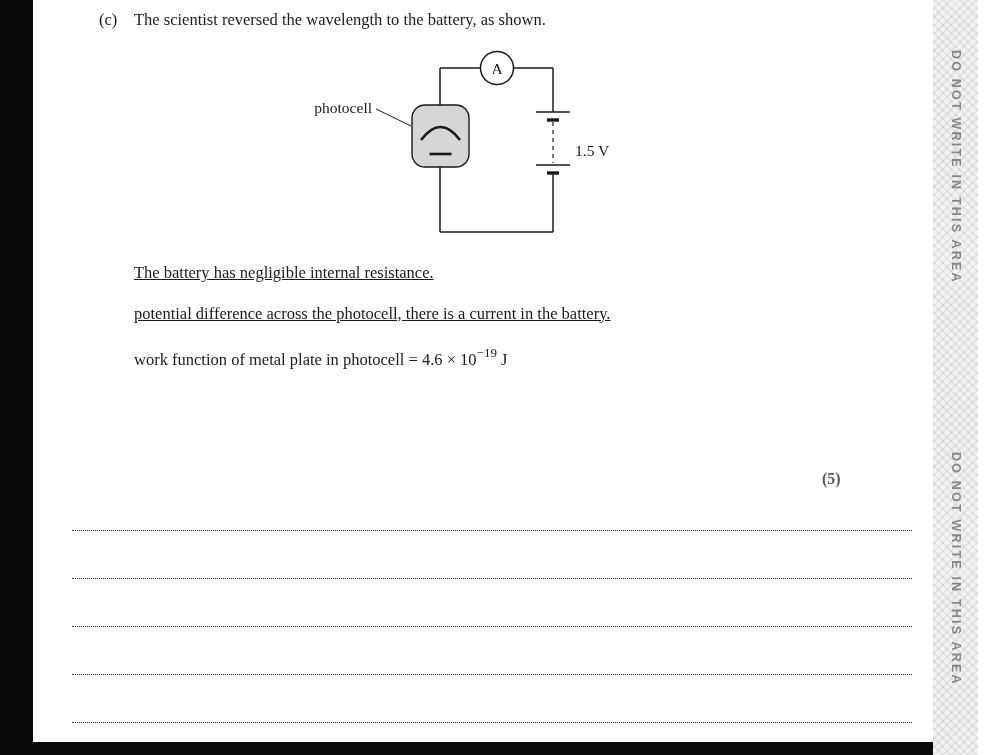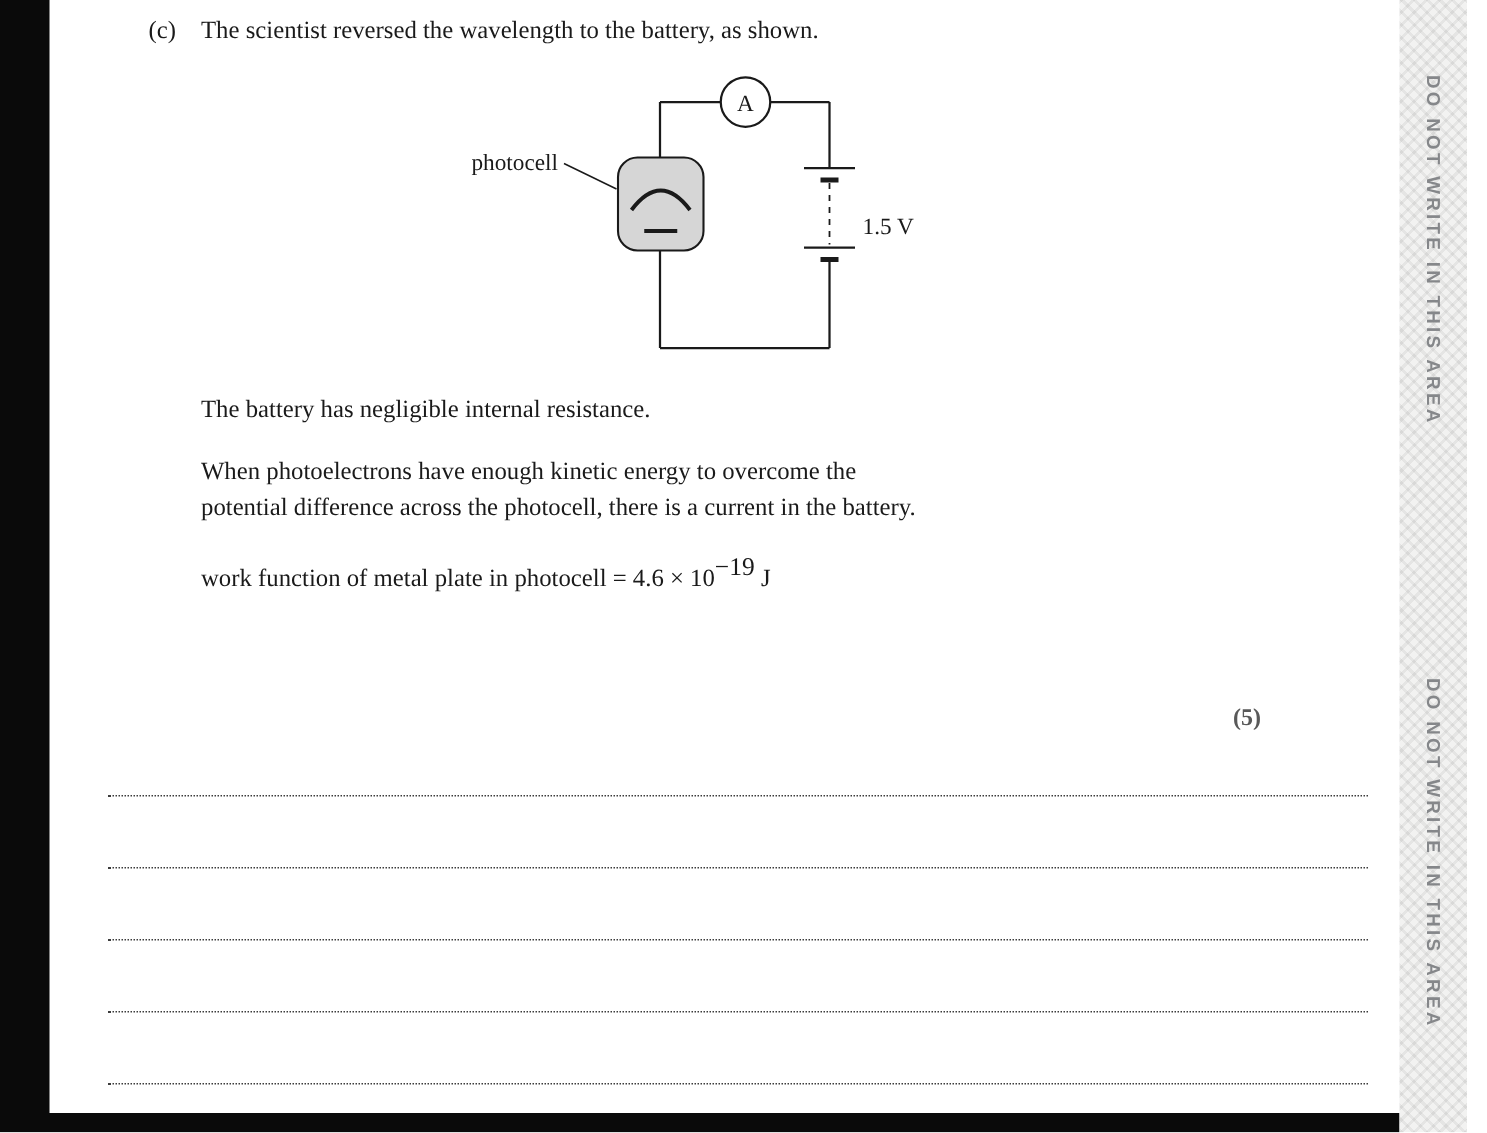--- a/index.html
+++ b/index.html
@@ -69,23 +69,23 @@
   }
 
   .body-copy {
     position: absolute;
     left: 134px; top: 261px;
     width: 600px;
     font-size: 16.5px;
     line-height: 24.5px;
   }
   .body-copy p { margin-bottom: 16px; }
-  .pline { display: block; }
+  .pline { display: block; text-decoration: underline; }
   .given sup {
-    font-size: 17px;
+    font-size: 13px;
     position: relative;
     top: -1px;
   }
   .marks {
     position: absolute;
     left: 822px; top: 470px;
     font-size: 16px;
     font-weight: bold;
     color: #595959;
   }
@@ -147,21 +147,20 @@
       <circle cx="497" cy="68" r="16.5" fill="#ffffff" stroke="#1a1a1a" stroke-width="1.5"></circle>
       <text x="497" y="74" font-size="15.5" text-anchor="middle">A</text>
     </g>
   </svg>
 
   <div class="body-copy">
     <p>
       <span class="pline">The battery has negligible internal resistance.</span>
     </p>
     <p>
-      <span class="pline">When photoelectrons have enough kinetic energy to overcome the</span>
       <span class="pline">potential difference across the photocell, there is a current in the battery.</span>
     </p>
     <p class="given">
       <span>work function of metal plate in photocell = 4.6 × 10</span><sup>−19</sup><span> J</span>
     </p>
   </div>
 
   <div class="marks">(5)</div>
 
   <div class="answer-lines">

